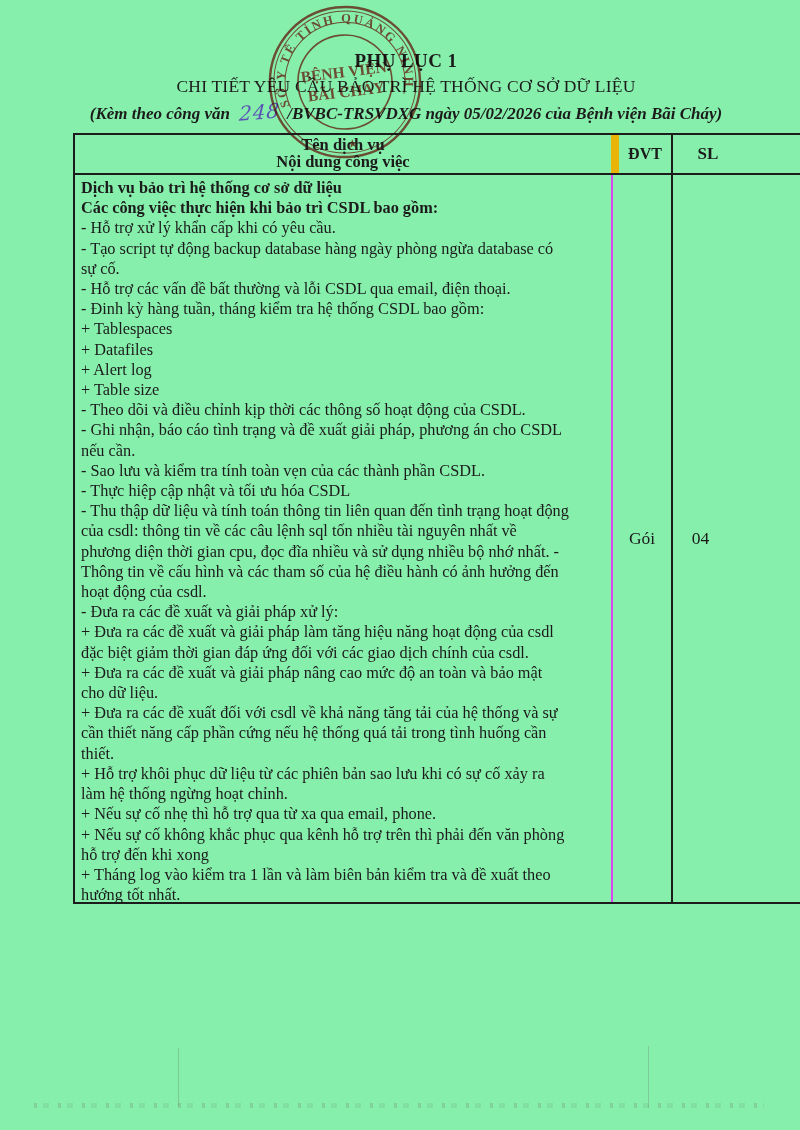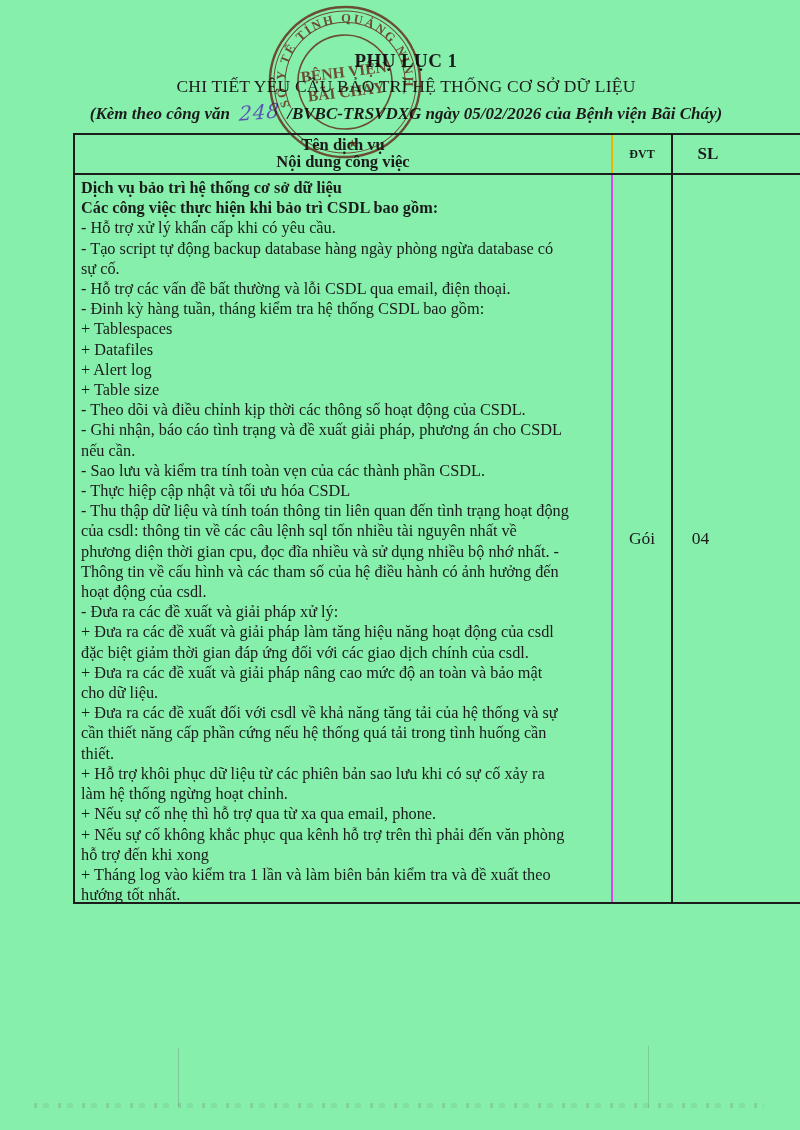--- a/index.html
+++ b/index.html
@@ -28,21 +28,21 @@
     margin:0 7px 0 9px;letter-spacing:1px;
   }
   
   .tbl{
     position:absolute;left:73px;top:133px;width:776px;
     box-sizing:border-box;border:2px solid #1c1c1c;
   }
   .hrow{display:flex;border-bottom:2px solid #1c1c1c;}
   .hcell{box-sizing:border-box;}
   .hc1{width:536px;text-align:center;font-weight:bold;font-size:16.5px;line-height:16.5px;padding:2px 0 3px;}
-  .hc2{width:60px;border-left:2px solid #eab308;display:flex;align-items:center;justify-content:center;font-weight:bold;font-size:12px;}
+  .hc2{width:60px;border-left:8px solid #eab308;display:flex;align-items:center;justify-content:center;font-weight:bold;font-size:16px;}
   .hc3{width:57px;border-left:2px solid #1c1c1c;display:flex;align-items:center;justify-content:center;font-weight:bold;font-size:17px;padding-left:15px;}
   .brow{display:flex;height:727px;border-radius:15px;}
   .bc1{width:536px;box-sizing:border-box;padding:3px 4px 0 6px;overflow:hidden;}
   .bc2{width:60px;box-sizing:border-box;border-left:2px solid #d946ef;display:flex;align-items:center;justify-content:center;font-size:17.5px;}
   .bc3{width:57px;box-sizing:border-box;border-left:2px solid #1c1c1c;display:flex;align-items:center;justify-content:center;font-size:17.5px;}
   .line{font-size:16.3px;line-height:20.2px;white-space:nowrap;}
   .line.bold{font-weight:bold;}
   
   .stamp{
     position:absolute;left:254px;top:2px;

